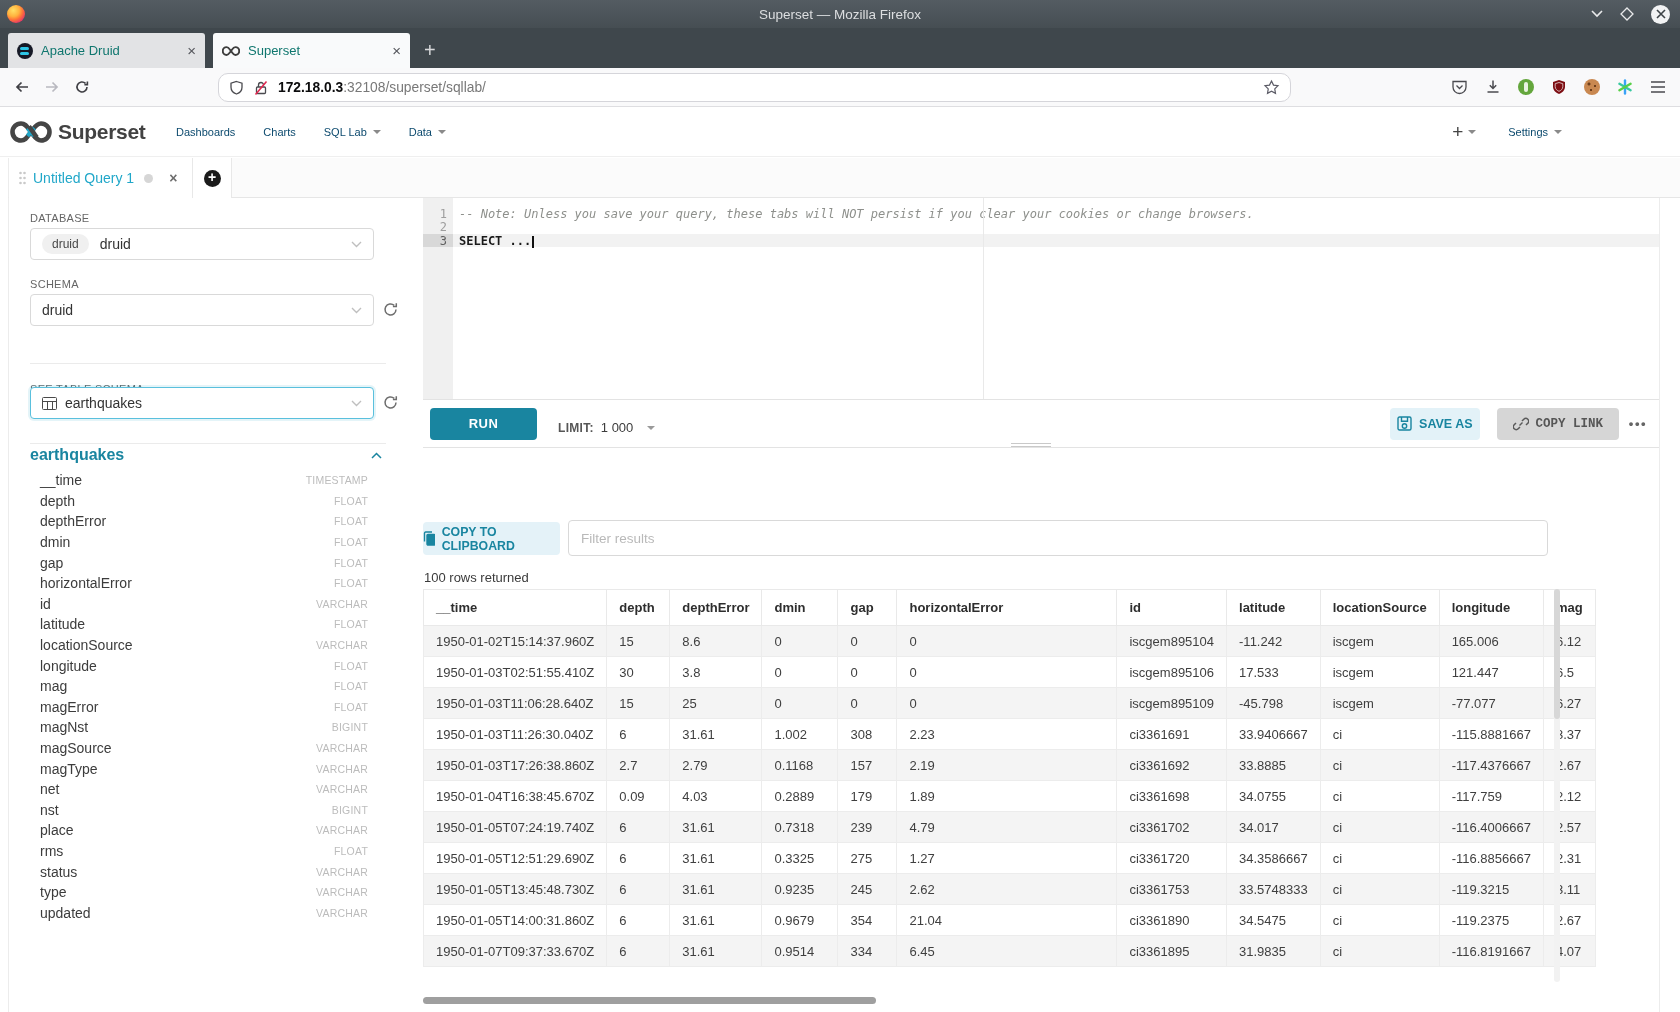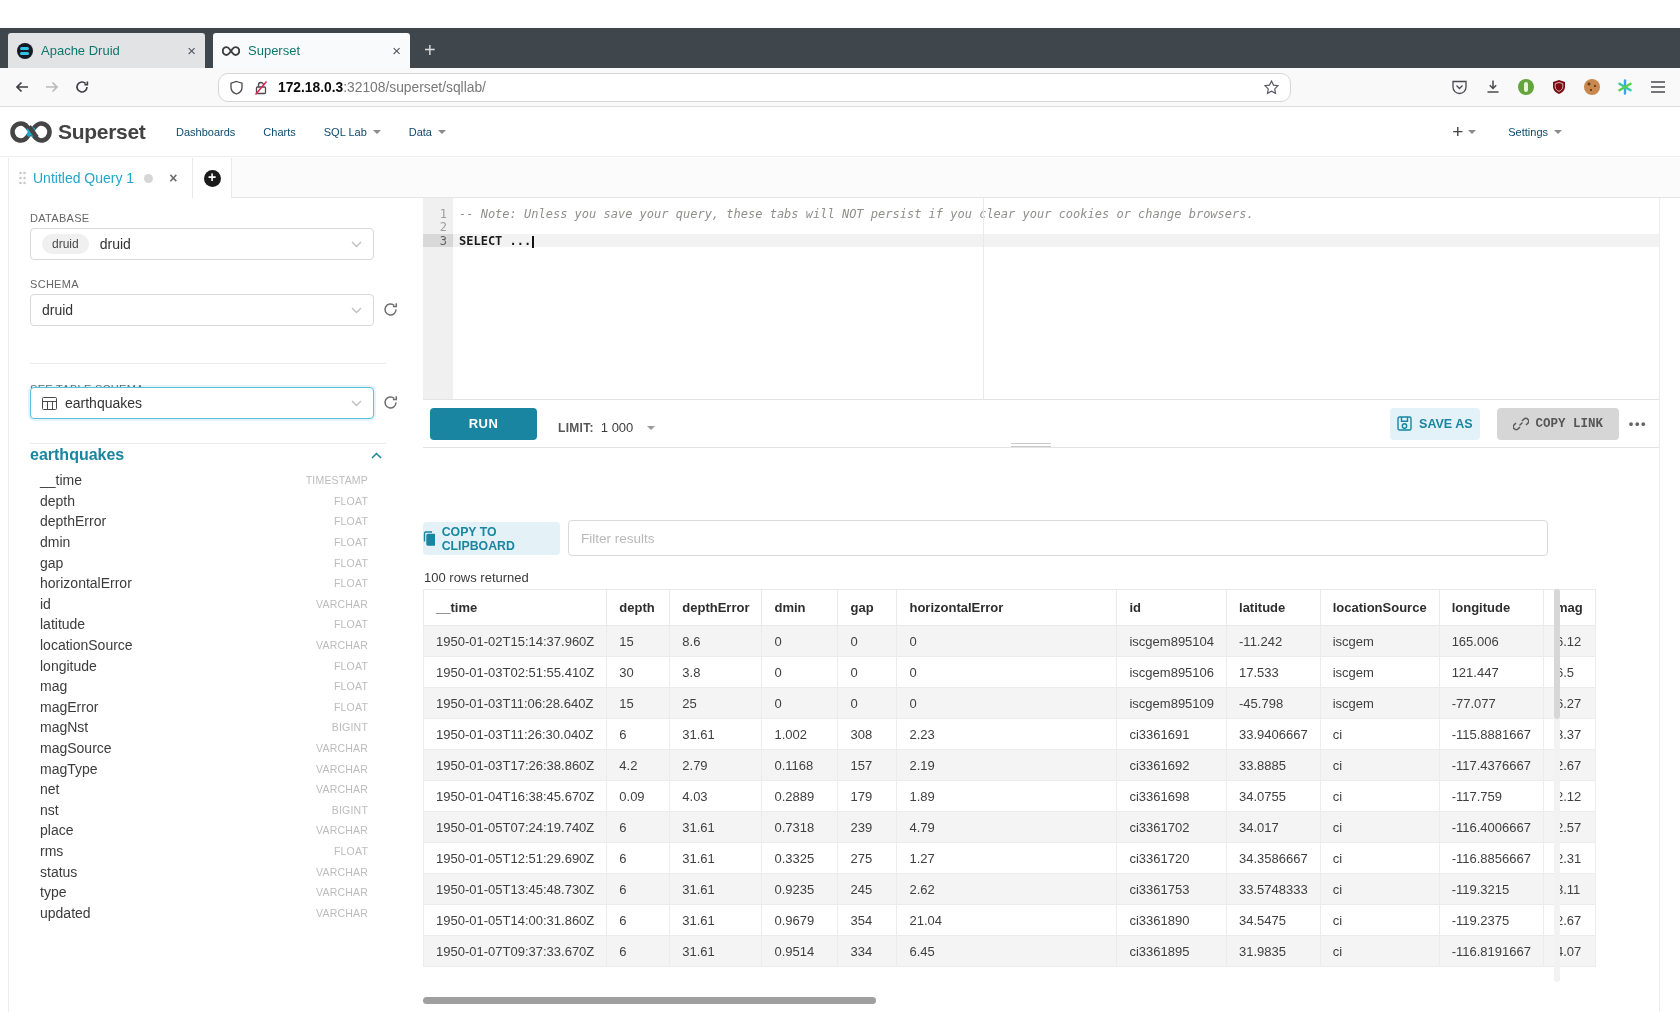--- a/index.html
+++ b/index.html
@@ -143,20 +143,41 @@
   .hscroll { position:absolute; top:549px; left:0; width:1127px; height:7px; }
   .hscroll div { width:453px; height:7px; background:#9f9f9f; border-radius:4px; }
 
   svg { display:block; }
 </style>
 </head>
 <body>
 
 <div class="window">
 
+  <div class="titlebar">
+    <div class="ff-logo"></div>
+    <div class="win-title">Superset — Mozilla Firefox</div>
+    <div class="win-controls">
+      <span>
+        <svg width="12" height="8">
+            <path d="M1 1l5 5 5-5" stroke="#e9eaeb" stroke-width="1.6" fill="none"></path>
+          </svg>
+      </span>
+      <span>
+        <svg width="14" height="14">
+            <path d="M7 1l6 6-6 6-6-6z" stroke="#e9eaeb" stroke-width="1.3" fill="none"></path>
+          </svg>
+      </span>
+      <span class="win-close">
+        <svg width="10" height="10">
+            <path d="M1 1l8 8M9 1l-8 8" stroke="#3d4347" stroke-width="1.6"></path>
+          </svg>
+      </span>
+    </div>
+  </div>
 
   <div class="tabstrip">
     <div class="btab">
       <span class="druid-fav"></span>
       <span class="btab-label">Apache Druid</span>
       <span class="btab-close">×</span>
     </div>
     <div class="btab active">
       <span>
         <svg width="18" height="12" viewBox="0 0 24 14">
@@ -579,21 +600,21 @@
                 <td>308</td>
                 <td>2.23</td>
                 <td>ci3361691</td>
                 <td>33.9406667</td>
                 <td>ci</td>
                 <td>-115.8881667</td>
                 <td>3.37</td>
               </tr>
               <tr>
                 <td>1950-01-03T17:26:38.860Z</td>
-                <td>4.2</td>
+                <td>2.7</td>
                 <td>2.79</td>
                 <td>0.1168</td>
                 <td>157</td>
                 <td>2.19</td>
                 <td>ci3361692</td>
                 <td>33.8885</td>
                 <td>ci</td>
                 <td>-117.4376667</td>
                 <td>2.67</td>
               </tr>

